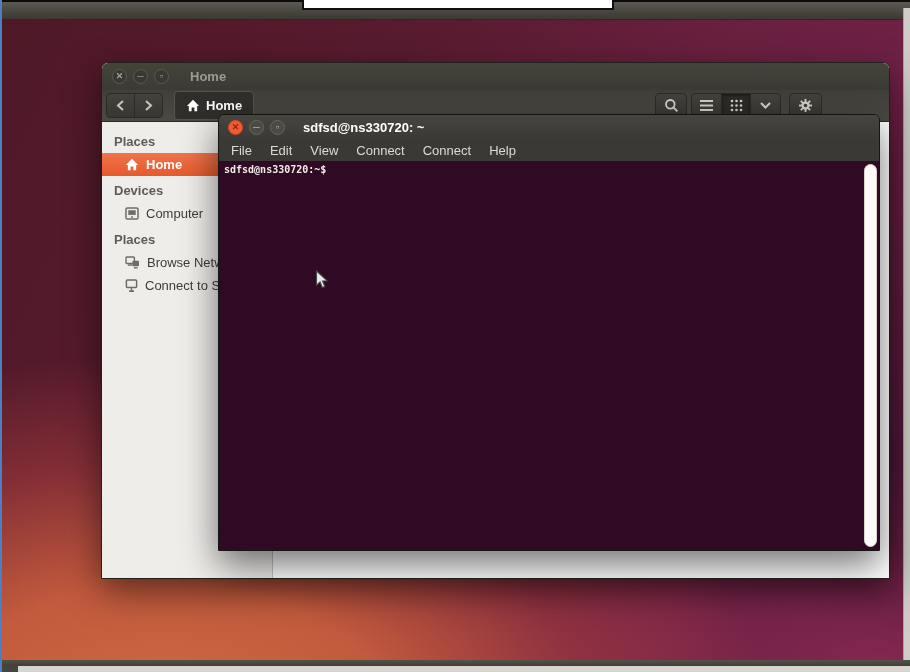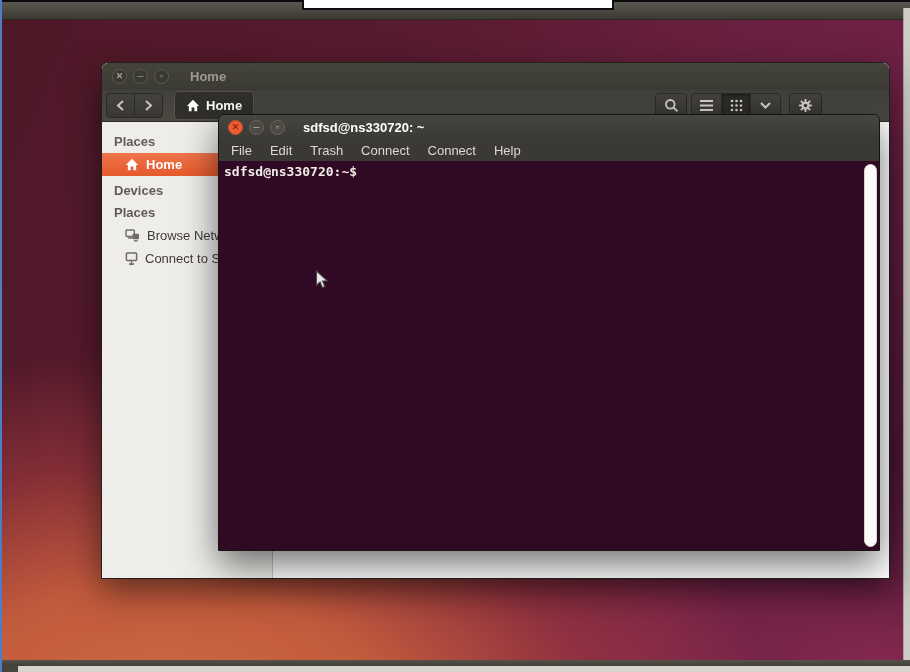--- a/index.html
+++ b/index.html
@@ -77,21 +77,21 @@
     border:1px solid #161511;border-radius:6px 6px 0 0;box-sizing:border-box;
     box-shadow:0 14px 36px rgba(0,0,0,.55);display:flex;flex-direction:column;}
   .term-titlebar{height:25px;flex:0 0 auto;border-radius:5px 5px 0 0;
     background:linear-gradient(#464540,#3a3935);display:flex;align-items:center;
     padding-left:9px;gap:6px;}
   .term-title{margin-left:12px;font-size:13px;font-weight:bold;color:#fff;}
   .term-menubar{height:21px;flex:0 0 auto;background:#3a3935;display:flex;align-items:center;
     padding-left:3px;}
   .menu-item{padding:0 9px;font-size:13px;color:#dedad2;line-height:21px;}
   .term-body{flex:1;background:#300a24;position:relative;overflow:hidden;
-    font-family:"DejaVu Sans Mono",monospace;font-size:13px;font-weight:bold;
+    font-family:"DejaVu Sans Mono",monospace;font-size:10px;font-weight:bold;
     color:#f0ece6;padding:3px 0 0 5px;}
   .term-prompt{white-space:pre;}
   .term-scrollbar{position:absolute;right:2px;top:3px;bottom:3px;width:13px;
     background:#fcfbf9;border:1px solid #d9d5cf;border-radius:7px;box-sizing:border-box;}
 
   
   .cursor{position:absolute;left:315px;top:270px;z-index:10;}
   svg{display:block;}
 </style>
 </head>
@@ -202,20 +202,30 @@
                 <path d="M8 1 L15 8 H12.8 V14 H9.6 V9.8 H6.4 V14 H3.2 V8 H1 Z" fill="currentColor"></path>
               </svg>
           </span>
           <span>Home</span>
         </div>
 
 
 
         <div class="side-header">Devices</div>
 
+        <div class="side-item">
+          <span class="si">
+            <svg width="14" height="13" viewBox="0 0 15 14">
+              <rect x="1" y="1" width="13" height="12" rx="1.5" fill="none" stroke="currentColor" stroke-width="1.6"></rect>
+              <rect x="3.5" y="3.5" width="8" height="5" fill="currentColor"></rect>
+              <circle cx="7.5" cy="10.8" r="1" fill="currentColor"></circle>
+            </svg>
+          </span>
+          <span>Computer</span>
+        </div>
 
         <div class="side-header">Places</div>
 
         <div class="side-item">
           <span class="si">
             <svg width="15" height="13" viewBox="0 0 16 14">
               <rect x="1" y="1" width="9" height="7" rx="1" fill="none" stroke="currentColor" stroke-width="1.5"></rect>
               <rect x="3" y="9" width="5" height="1.5" fill="currentColor"></rect>
               <rect x="8" y="5" width="7" height="6" rx="1" fill="currentColor"></rect>
               <rect x="9.5" y="12" width="4" height="1.5" fill="currentColor"></rect>
@@ -244,21 +254,21 @@
     <div class="term-titlebar">
       <div class="winbtn close-active">✕</div>
       <div class="winbtn gray-active">─</div>
       <div class="winbtn gray-active">▫</div>
       <span class="term-title">sdfsd@ns330720: ~</span>
     </div>
 
     <div class="term-menubar">
       <span class="menu-item">File</span>
       <span class="menu-item">Edit</span>
-      <span class="menu-item">Trash</span>
+      <span class="menu-item">View</span>
       <span class="menu-item">Connect</span>
       <span class="menu-item">Connect</span>
       <span class="menu-item">Help</span>
     </div>
 
     <div class="term-body">
       <span class="term-prompt">sdfsd@ns330720:~$</span>
       <div class="term-scrollbar"></div>
     </div>
   </div>

